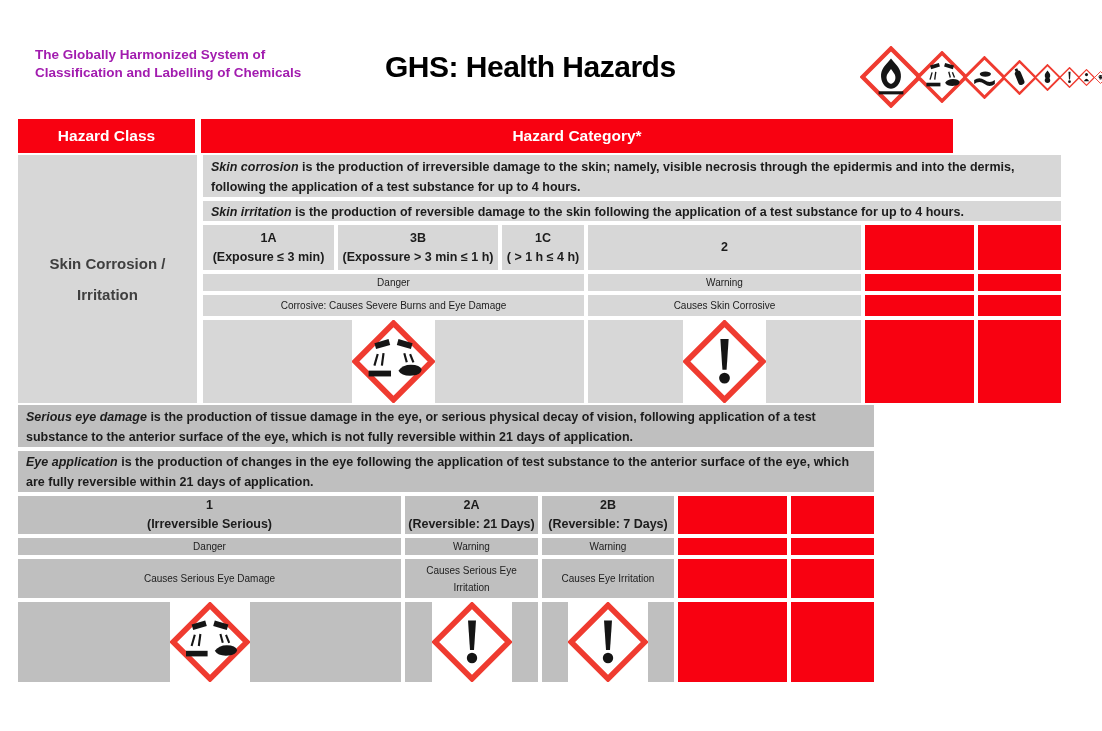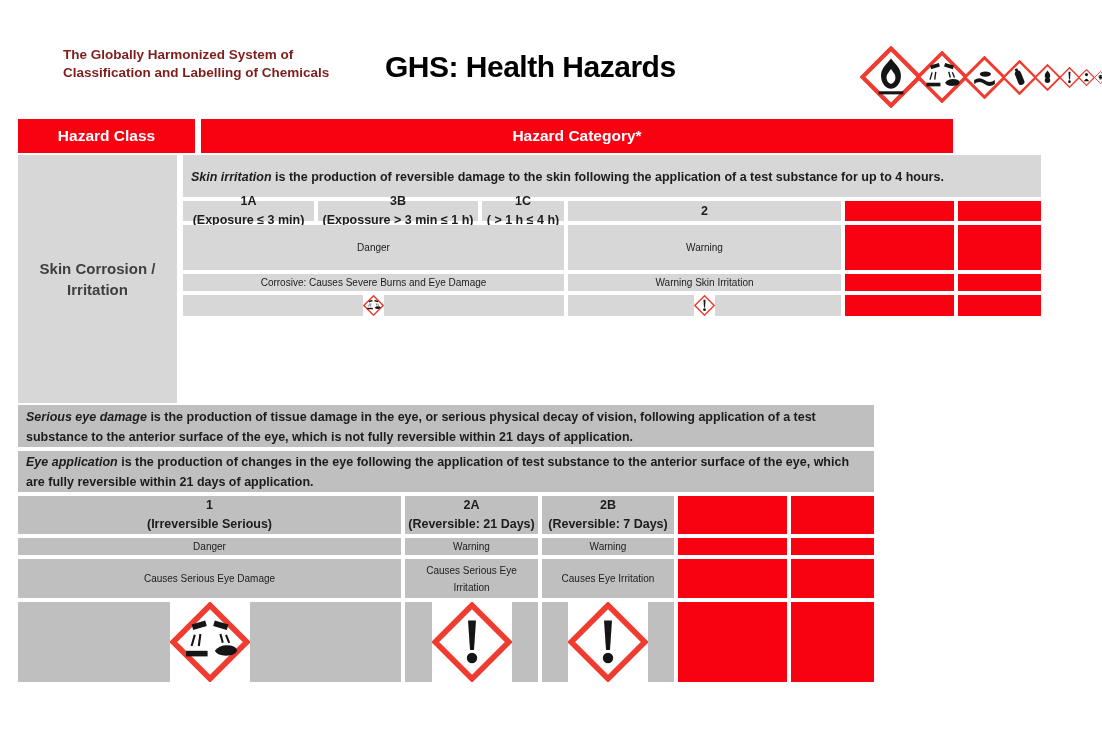--- a/index.html
+++ b/index.html
@@ -7,21 +7,21 @@
     --pred:#EF3B30;
     --skin:#D7D7D7;
     --eye:#BFBFBF;
     --ink:#1C1C1C;
   }
   *{margin:0;padding:0;box-sizing:border-box;}
   body{background:#fff;font-family:"Liberation Sans",sans-serif;color:var(--ink);}
   .page{position:relative;width:1102px;height:731px;background:#fff;overflow:hidden;}
 
   
-  .subtitle{position:absolute;left:35px;top:46px;font-size:13.5px;font-weight:bold;line-height:18px;color:#7f1d1d;margin-left:28px;}
+  .subtitle{position:absolute;left:35px;top:46px;font-size:13.5px;font-weight:bold;line-height:18px;color:#a21caf;}
   .page-title{position:absolute;left:385px;top:50px;font-size:30px;font-weight:bold;letter-spacing:-.5px;color:#000000;}
   .strip{position:absolute;right:52px;top:44px;width:190px;height:66px;display:flex;align-items:center;}
   .strip-d{flex:0 0 auto;}
   .strip-d svg{display:block;width:100%;height:100%;}
   .s1{width:62px;height:62px;}
   .s2{width:52px;height:52px;margin-left:-6px;}
   .s3{width:43px;height:43px;margin-left:-5px;}
   .s4{width:35px;height:35px;margin-left:-4px;}
   .s5{width:27px;height:27px;margin-left:-3px;}
   .s6{width:21px;height:21px;margin-left:-2px;}
@@ -30,22 +30,22 @@
 
   
   .ghs-table{position:absolute;left:18px;top:119px;width:1045px;}
   .thead{display:flex;gap:6px;height:34px;margin-bottom:2px;}
   .thead-cell{background:var(--red);color:#fff;font-weight:bold;font-size:15.5px;
               display:flex;align-items:center;justify-content:center;}
   .thead-class{width:177px;}
   .thead-cat{width:752px;}
 
   .section{display:flex;gap:6px;margin-bottom:2px;align-items:stretch;}
-  .class-cell{width:159px;display:flex;align-items:center;justify-content:center;text-align:center;
-              font-weight:bold;font-size:15px;line-height:21px;color:#3F3F3F;padding:0 14px;}
+  .class-cell{width:179px;display:flex;align-items:center;justify-content:center;text-align:center;
+              font-weight:bold;font-size:15px;line-height:31px;color:#3F3F3F;padding:0 14px;}
 
   .grid{display:grid;gap:4px;}
   .skin-grid{grid-template-columns:131px 160px 82px 273px 109px 83px;
              grid-template-rows:42px 20px 45px 17px 21px 83px;}
   .eye-grid{grid-template-columns:383px 133px 132px 109px 83px;
             grid-template-rows:42px 41px 38px 17px 39px 80px;}
 
   .g-skin{background:var(--skin);}
   .g-eye{background:var(--eye);}
   .red-cell{background:var(--red);}
@@ -166,20 +166,23 @@
     <div class="thead">
       <div class="thead-cell thead-class">Hazard Class</div>
       <div class="thead-cell thead-cat">Hazard Category*</div>
     </div>
 
     <div class="section">
       <div class="class-cell g-skin">Skin Corrosion / Irritation</div>
       <div class="grid skin-grid">
 
         <div class="desc g-skin full">
+          <span><span class="it">Skin corrosion</span><span> is the production of irreversible damage to the skin; namely, visible necrosis through the epidermis and into the dermis, following the application of a test substance for up to 4 hours.</span></span>
+        </div>
+        <div class="desc g-skin full">
           <span><span class="it">Skin irritation</span><span> is the production of reversible damage to the skin following the application of a test substance for up to 4 hours.</span></span>
         </div>
 
         <div class="cat-cell g-skin">
           <div>1A</div>
           <div>(Exposure ≤ 3 min)</div>
         </div>
         <div class="cat-cell g-skin">
           <div>3B</div>
           <div>(Expossure &gt; 3 min ≤ 1 h)</div>
@@ -193,21 +196,21 @@
         </div>
         <div class="red-cell"></div>
         <div class="red-cell"></div>
 
         <div class="mid g-skin" style="grid-column:1/4">Danger</div>
         <div class="mid g-skin">Warning</div>
         <div class="red-cell"></div>
         <div class="red-cell"></div>
 
         <div class="mid g-skin" style="grid-column:1/4">Corrosive: Causes Severe Burns and Eye Damage</div>
-        <div class="mid g-skin">Warning Skin Irritation</div>
+        <div class="mid g-skin">Causes Skin Corrosive</div>
         <div class="red-cell"></div>
         <div class="red-cell"></div>
 
         <div class="pict-cell g-skin" style="grid-column:1/4">
           <div class="pict-box">
               <svg viewBox="0 0 100 100">
                 <polygon points="50,4 96,50 50,96 4,50" fill="#fff" stroke="var(--pred)" stroke-width="7"></polygon>
                 <g fill="#151515">
                   <polygon points="27,28 44,23 46,30 29,35"></polygon>
                   <polygon points="73,28 56,23 54,30 71,35"></polygon>

